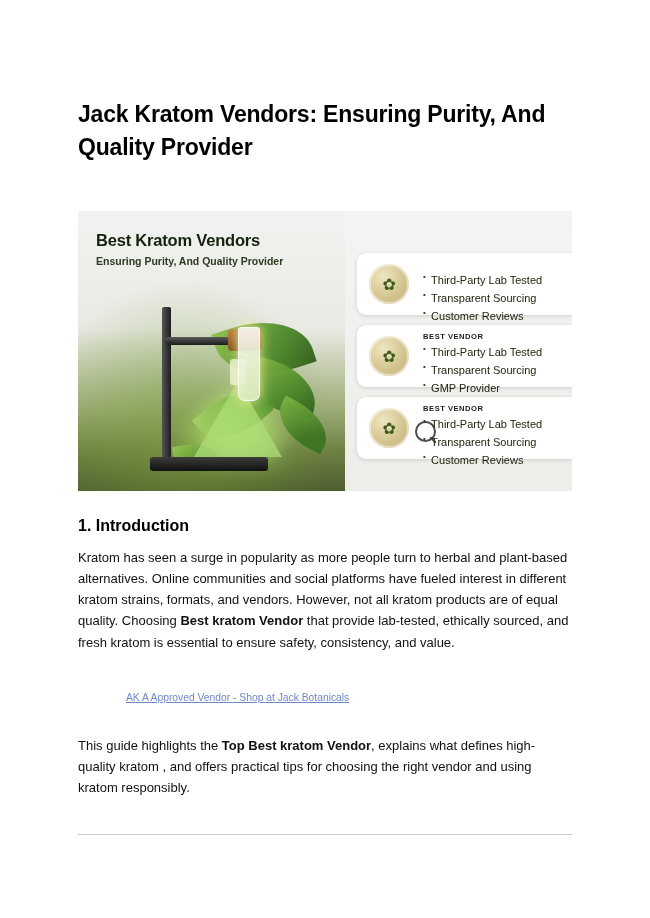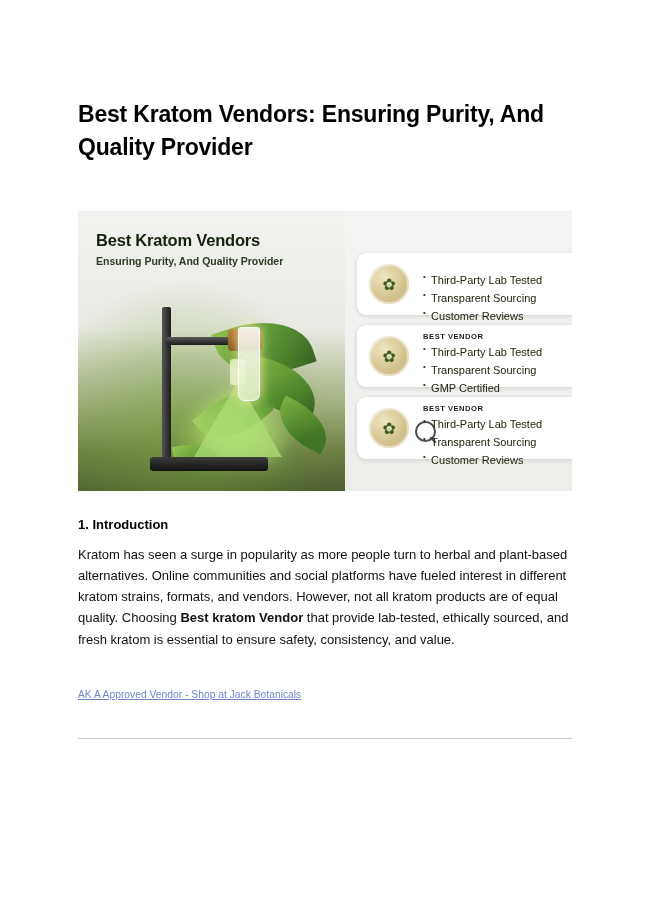--- a/index.html
+++ b/index.html
@@ -175,51 +175,51 @@
     position: absolute; left: 58px; top: 24px; width: 17px; height: 17px;
     border: 2px solid #2d2d2d; border-radius: 50%; opacity: 0.85;
   }
   .magnifier:after {
     content: ""; position: absolute; width: 2px; height: 8px; background: #2d2d2d;
     left: 15px; top: 13px; transform: rotate(-45deg);
   }
 
   
   h2.section {
-    font-size: 13px;
+    font-size: 16px;
     font-weight: bold;
     margin: 26px 0 0 0;
     color: #000;
   }
   p.body {
     font-size: 13px;
     line-height: 1.62;
     margin: 12px 0 0 0;
     color: #111;
   }
   p.body b { font-weight: bold; }
-  .link-row { margin-top: 34px; }
+  .link-row { margin-top: 34px; margin-left: 48px; }
   a.doc-link {
     font-size: 10.3px;
     color: #6f86c9;
     text-decoration: underline;
   }
   .hr {
     margin-top: 36px;
     border: 0;
     border-top: 1px solid #c9c9c9;
     width: 494px;
   }
 </style>
 </head>
 <body>
 
 <div class="page">
 
-  <h1 class="doc-title">Best Kratom Vendors: Ensuring Purity, And Quality Provider</h1>
+  <h1 class="doc-title">Jack Kratom Vendors: Ensuring Purity, And Quality Provider</h1>
 
   <div class="hero-wrap">
     <div class="hero">
       <div class="hero-left">
         <div class="hero-title">Best Kratom Vendors</div>
         <div class="hero-sub">Ensuring Purity, And Quality Provider</div>
         <div class="glow"></div>
         <div class="leaf l1"></div>
         <div class="leaf l2"></div>
         <div class="leaf l3"></div>
@@ -245,21 +245,21 @@
             <li>Customer Reviews</li>
           </ul>
         </div>
 
         <div class="v-card c2">
           <div class="v-badge">✿</div>
           <div class="v-head">BEST VENDOR</div>
           <ul class="v-list">
             <li>Third-Party Lab Tested</li>
             <li>Transparent Sourcing</li>
-            <li>GMP Certified</li>
+            <li>GMP Provider</li>
           </ul>
         </div>
 
         <div class="v-card c3">
           <div class="v-badge">✿</div>
           <div class="v-head">BEST VENDOR</div>
           <div class="magnifier"></div>
           <ul class="v-list">
             <li>Third-Party Lab Tested</li>
             <li>Transparent Sourcing</li>
@@ -271,16 +271,17 @@
   </div>
 
   <h2 class="section">1. Introduction</h2>
 
   <p class="body"><span>Kratom has seen a surge in popularity as more people turn to herbal and plant-based alternatives. Online communities and social platforms have fueled interest in different kratom strains, formats, and vendors. However, not all kratom products are of equal quality. Choosing </span><b>Best kratom Vendor</b><span> that provide lab-tested, ethically sourced, and fresh kratom is essential to ensure safety, consistency, and value.</span></p>
 
   <div class="link-row">
     <a class="doc-link" href="#">AK A Approved Vendor - Shop at Jack Botanicals</a>
   </div>
 
+  <p class="body" style="margin-top:30px"><span>This guide highlights the </span><b>Top Best kratom Vendor</b><span>, explains what defines high-quality kratom , and offers practical tips for choosing the right vendor and using kratom responsibly.</span></p>
 
   <hr class="hr">
 
 </div>
 
 </body></html>

